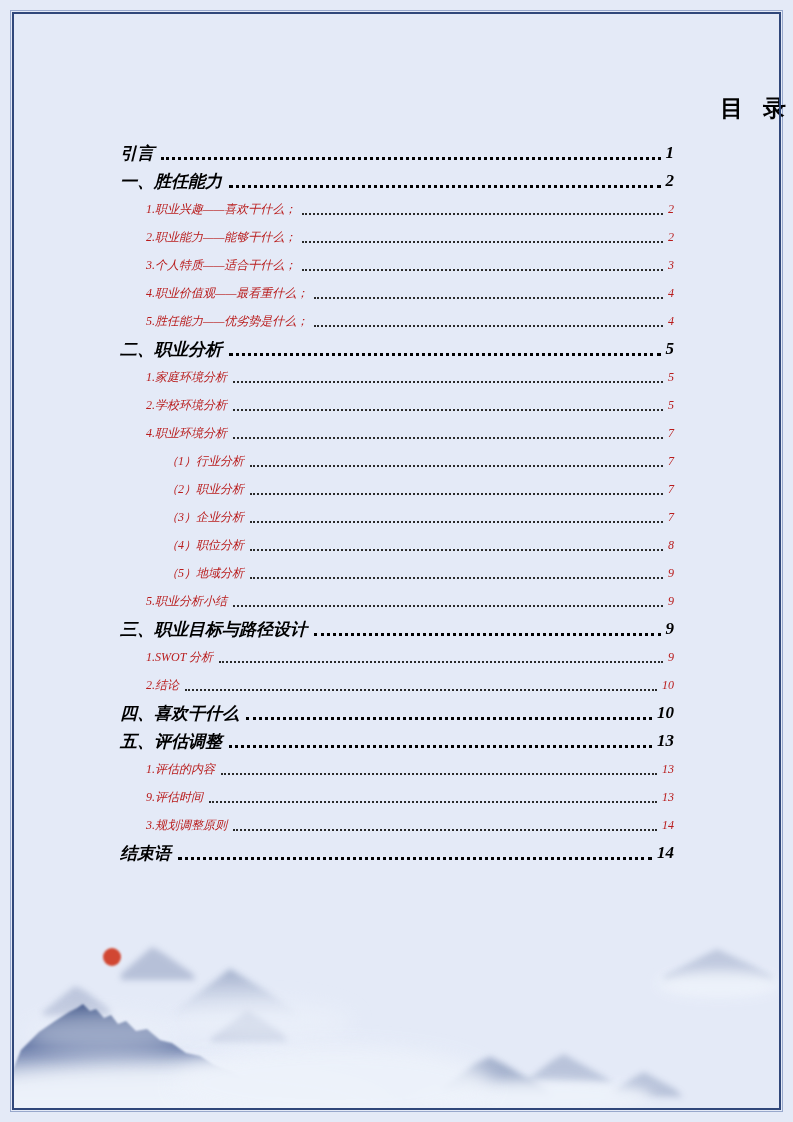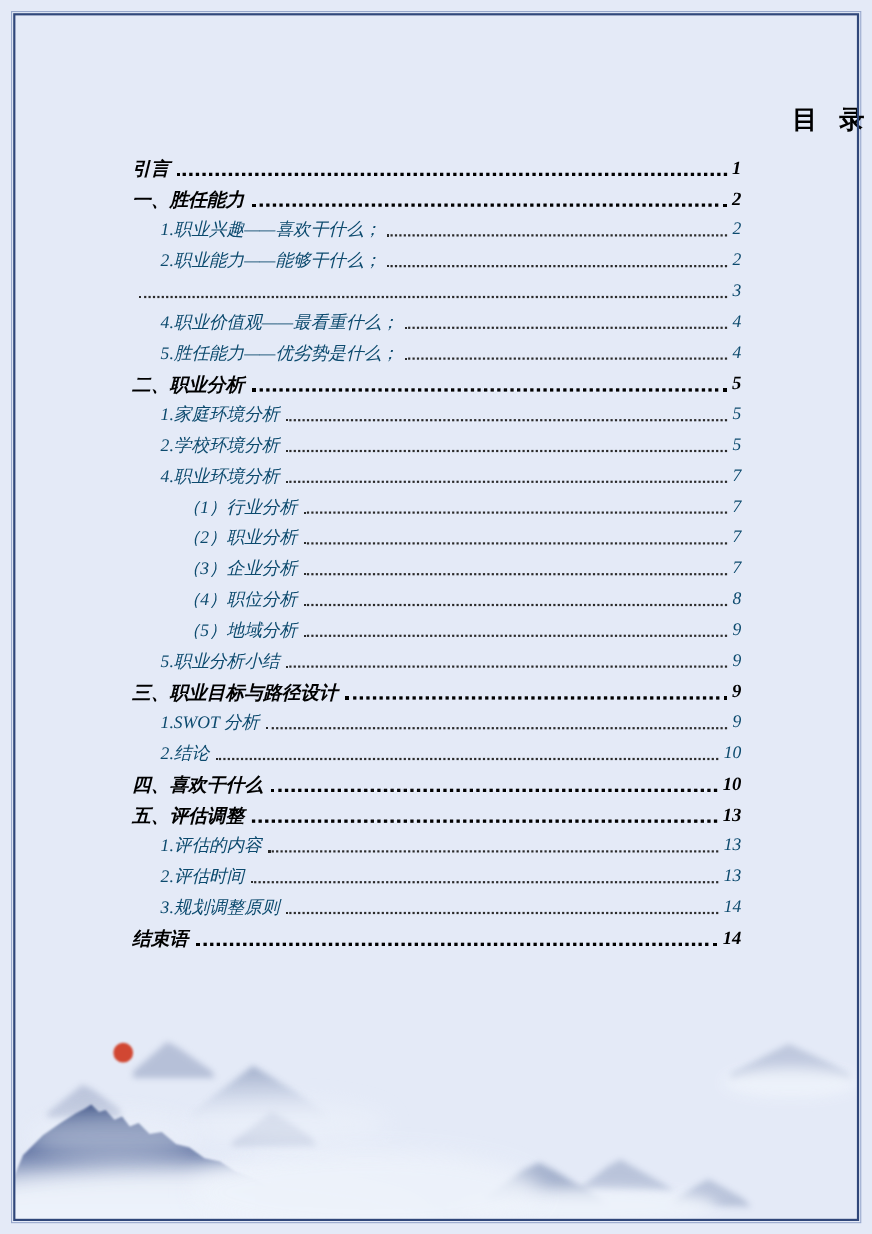--- a/index.html
+++ b/index.html
@@ -36,22 +36,22 @@
     top: 139px;
     left: 120px;
     width: 554px;
     z-index: 2;
     font-style: italic;
   }
   .toc-row {
     display: flex;
     align-items: center;
     height: 28px;
-    font-size: 16px;
-    color: #0c4a6e;
+    font-size: 12px;
+    color: #b91c1c;
     white-space: nowrap;
   }
   .toc-row.lvl0 {
     font-weight: bold;
     font-size: 17px;
     color: #000;
   }
   .toc-row.lvl1 .toc-label { margin-left: 26px; }
   .toc-row.lvl2 .toc-label { margin-left: 46px; }
   .toc-leader {
@@ -99,20 +99,21 @@
     <span class="toc-label">1.职业兴趣——喜欢干什么；</span>
     <span class="toc-leader"></span>
     <span class="toc-page">2</span>
   </div>
     <div class="toc-row lvl1">
     <span class="toc-label">2.职业能力——能够干什么；</span>
     <span class="toc-leader"></span>
     <span class="toc-page">2</span>
   </div>
     <div class="toc-row lvl1">
+    <span class="toc-label">3.个人特质——适合干什么；</span>
     <span class="toc-leader"></span>
     <span class="toc-page">3</span>
   </div>
     <div class="toc-row lvl1">
     <span class="toc-label">4.职业价值观——最看重什么；</span>
     <span class="toc-leader"></span>
     <span class="toc-page">4</span>
   </div>
     <div class="toc-row lvl1">
     <span class="toc-label">5.胜任能力——优劣势是什么；</span>
@@ -193,21 +194,21 @@
     <span class="toc-label">五、评估调整</span>
     <span class="toc-leader"></span>
     <span class="toc-page">13</span>
   </div>
     <div class="toc-row lvl1">
     <span class="toc-label">1.评估的内容</span>
     <span class="toc-leader"></span>
     <span class="toc-page">13</span>
   </div>
     <div class="toc-row lvl1">
-    <span class="toc-label">2.评估时间</span>
+    <span class="toc-label">9.评估时间</span>
     <span class="toc-leader"></span>
     <span class="toc-page">13</span>
   </div>
     <div class="toc-row lvl1">
     <span class="toc-label">3.规划调整原则</span>
     <span class="toc-leader"></span>
     <span class="toc-page">14</span>
   </div>
     <div class="toc-row lvl0">
     <span class="toc-label">结束语</span>

